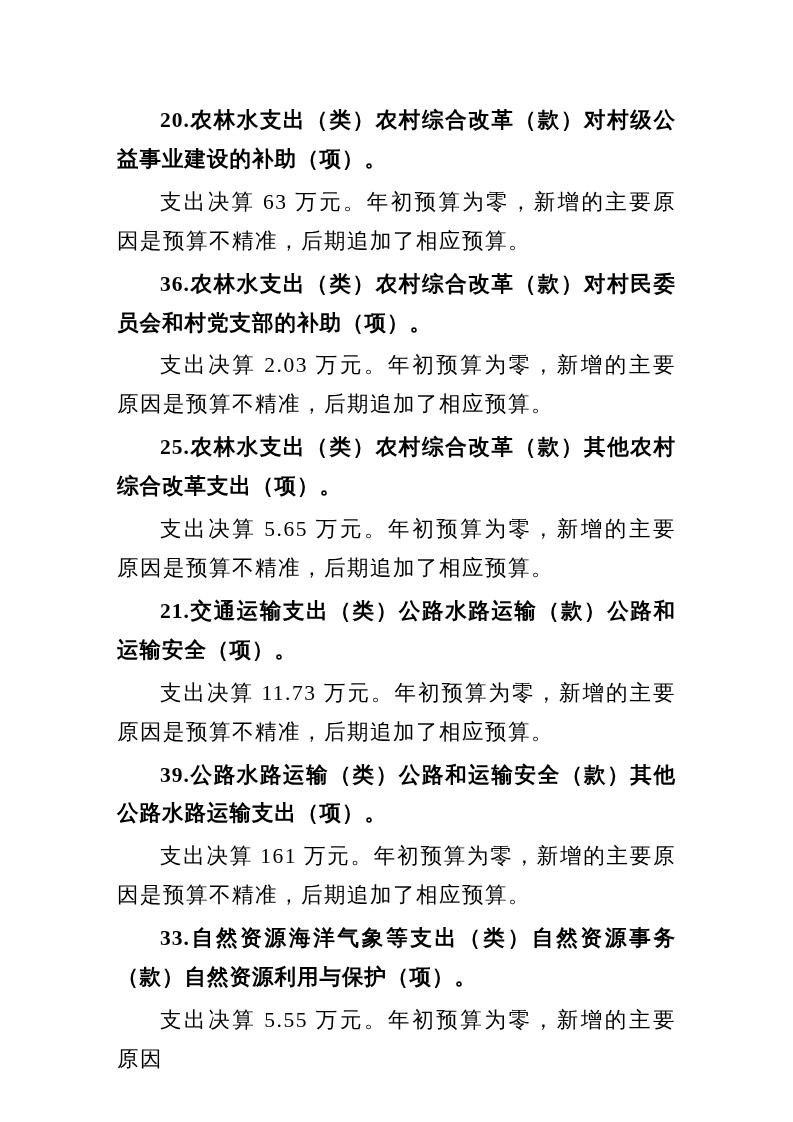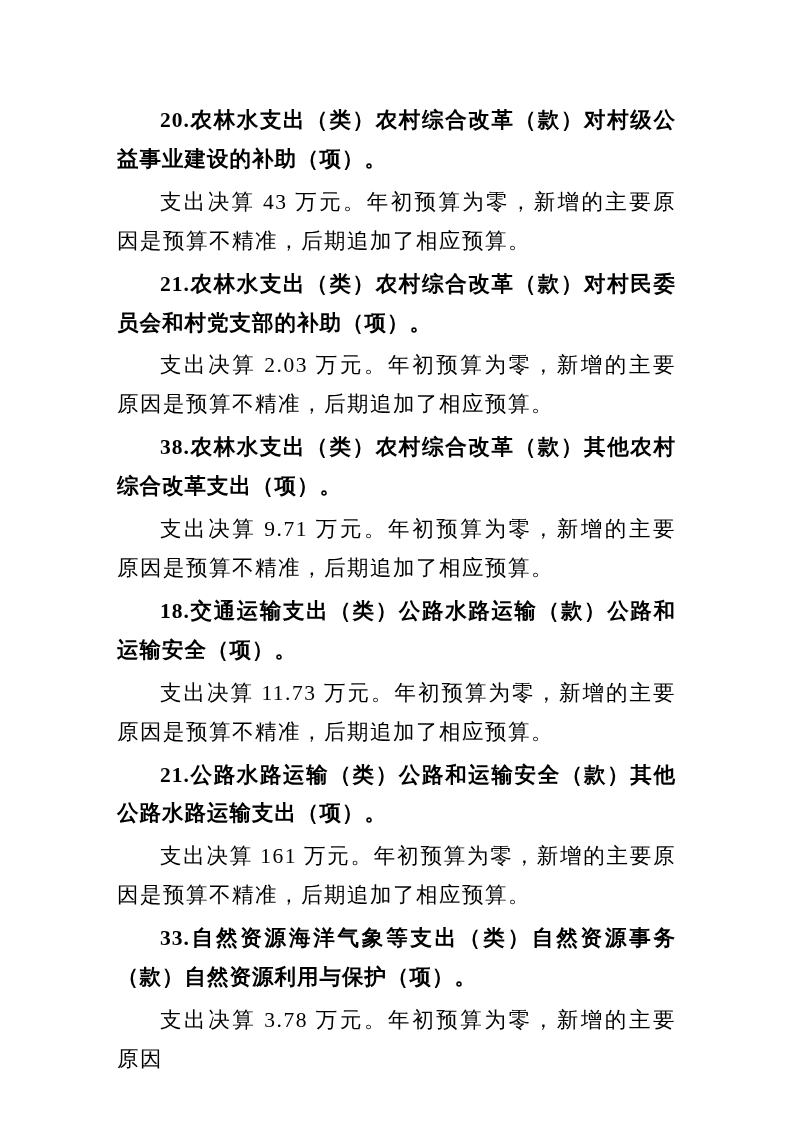--- a/index.html
+++ b/index.html
@@ -36,41 +36,41 @@
     letter-spacing: 1px;
   }
 </style>
 </head>
 <body>
 
 <div class="page">
 
   <div class="section">
     <p class="para heading">20.农林水支出（类）农村综合改革（款）对村级公益事业建设的补助（项）。</p>
-    <p class="para body">支出决算 43 万元。年初预算为零，新增的主要原因是预算不精准，后期追加了相应预算。</p>
+    <p class="para body">支出决算 63 万元。年初预算为零，新增的主要原因是预算不精准，后期追加了相应预算。</p>
   </div>
 
   <div class="section">
-    <p class="para heading">21.农林水支出（类）农村综合改革（款）对村民委员会和村党支部的补助（项）。</p>
+    <p class="para heading">36.农林水支出（类）农村综合改革（款）对村民委员会和村党支部的补助（项）。</p>
     <p class="para body">支出决算 2.03 万元。年初预算为零，新增的主要原因是预算不精准，后期追加了相应预算。</p>
   </div>
 
   <div class="section">
-    <p class="para heading">38.农林水支出（类）农村综合改革（款）其他农村综合改革支出（项）。</p>
-    <p class="para body">支出决算 9.71 万元。年初预算为零，新增的主要原因是预算不精准，后期追加了相应预算。</p>
+    <p class="para heading">25.农林水支出（类）农村综合改革（款）其他农村综合改革支出（项）。</p>
+    <p class="para body">支出决算 5.65 万元。年初预算为零，新增的主要原因是预算不精准，后期追加了相应预算。</p>
   </div>
 
   <div class="section">
-    <p class="para heading">18.交通运输支出（类）公路水路运输（款）公路和运输安全（项）。</p>
+    <p class="para heading">21.交通运输支出（类）公路水路运输（款）公路和运输安全（项）。</p>
     <p class="para body">支出决算 11.73 万元。年初预算为零，新增的主要原因是预算不精准，后期追加了相应预算。</p>
   </div>
 
   <div class="section">
-    <p class="para heading">21.公路水路运输（类）公路和运输安全（款）其他公路水路运输支出（项）。</p>
+    <p class="para heading">39.公路水路运输（类）公路和运输安全（款）其他公路水路运输支出（项）。</p>
     <p class="para body">支出决算 161 万元。年初预算为零，新增的主要原因是预算不精准，后期追加了相应预算。</p>
   </div>
 
   <div class="section">
     <p class="para heading">33.自然资源海洋气象等支出（类）自然资源事务（款）自然资源利用与保护（项）。</p>
-    <p class="para body">支出决算 3.78 万元。年初预算为零，新增的主要原因</p>
+    <p class="para body">支出决算 5.55 万元。年初预算为零，新增的主要原因</p>
   </div>
 
 </div>
 
 </body></html>

